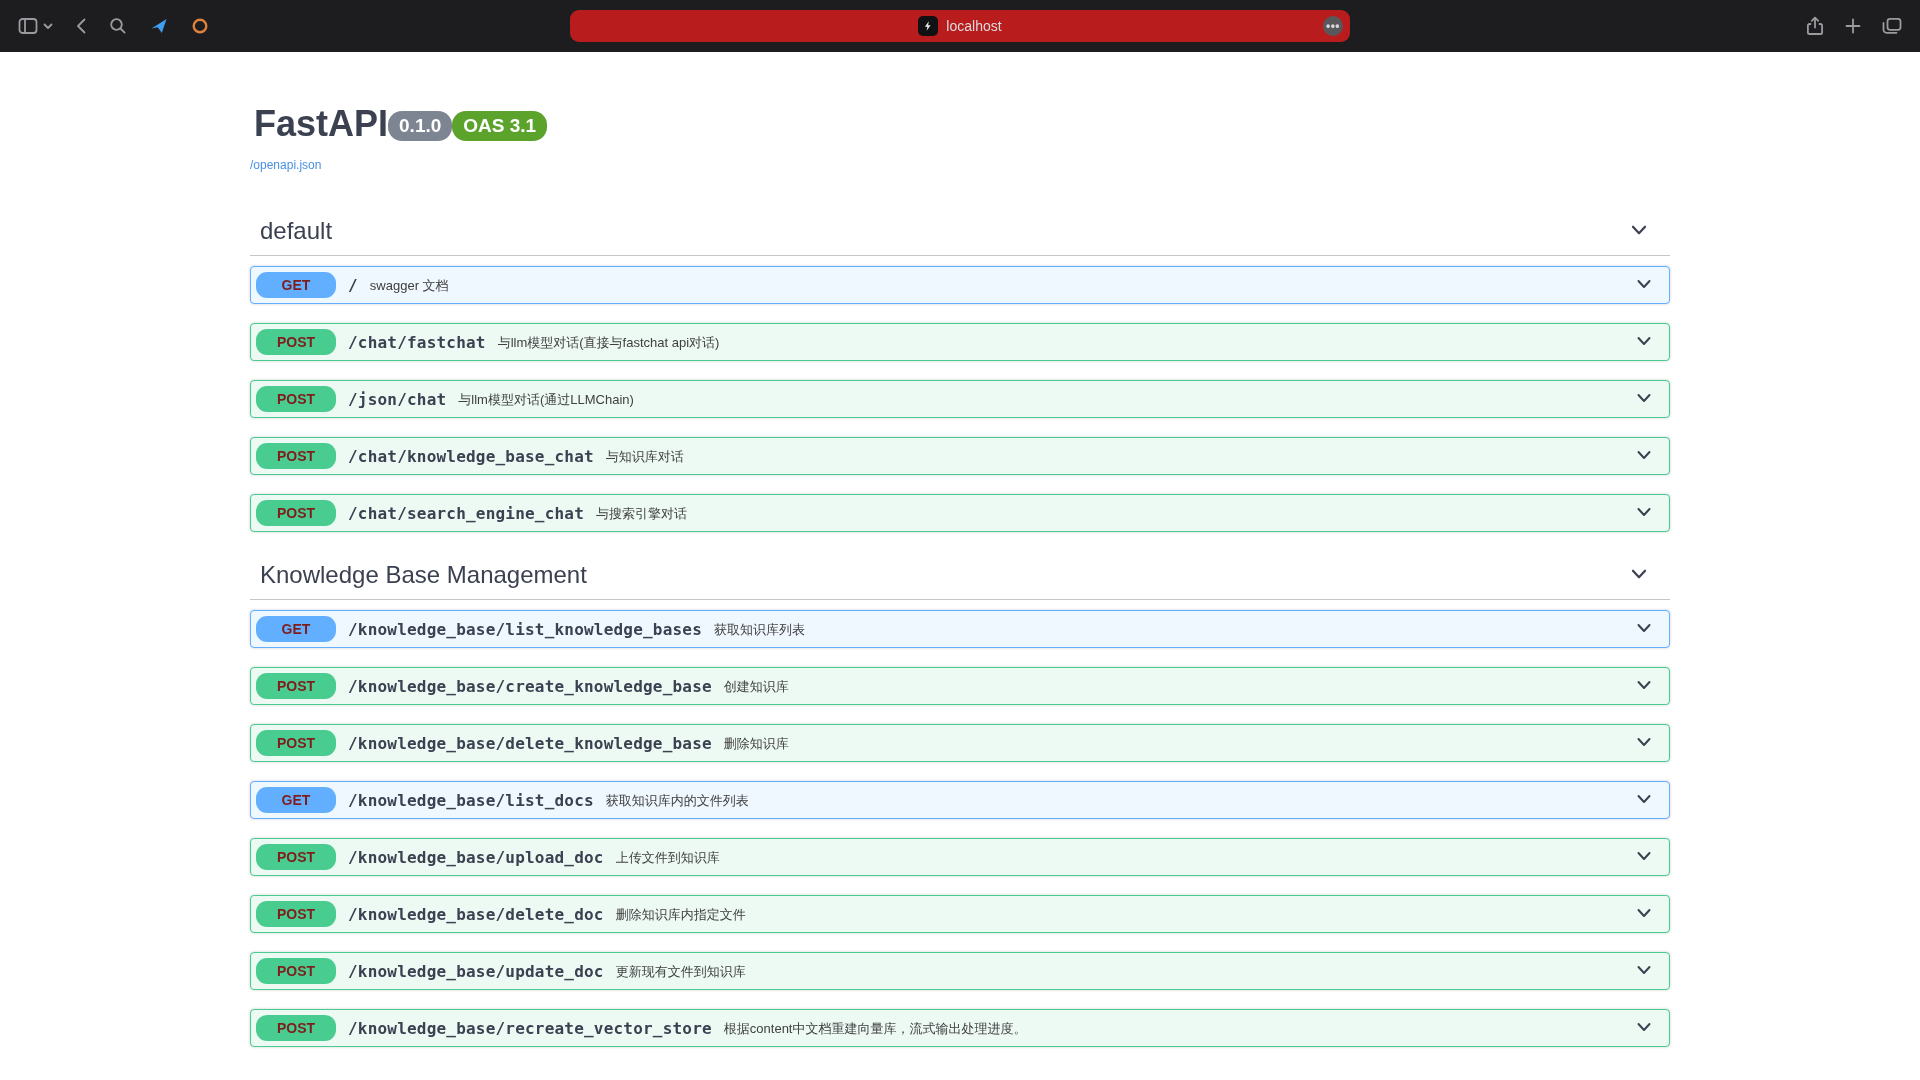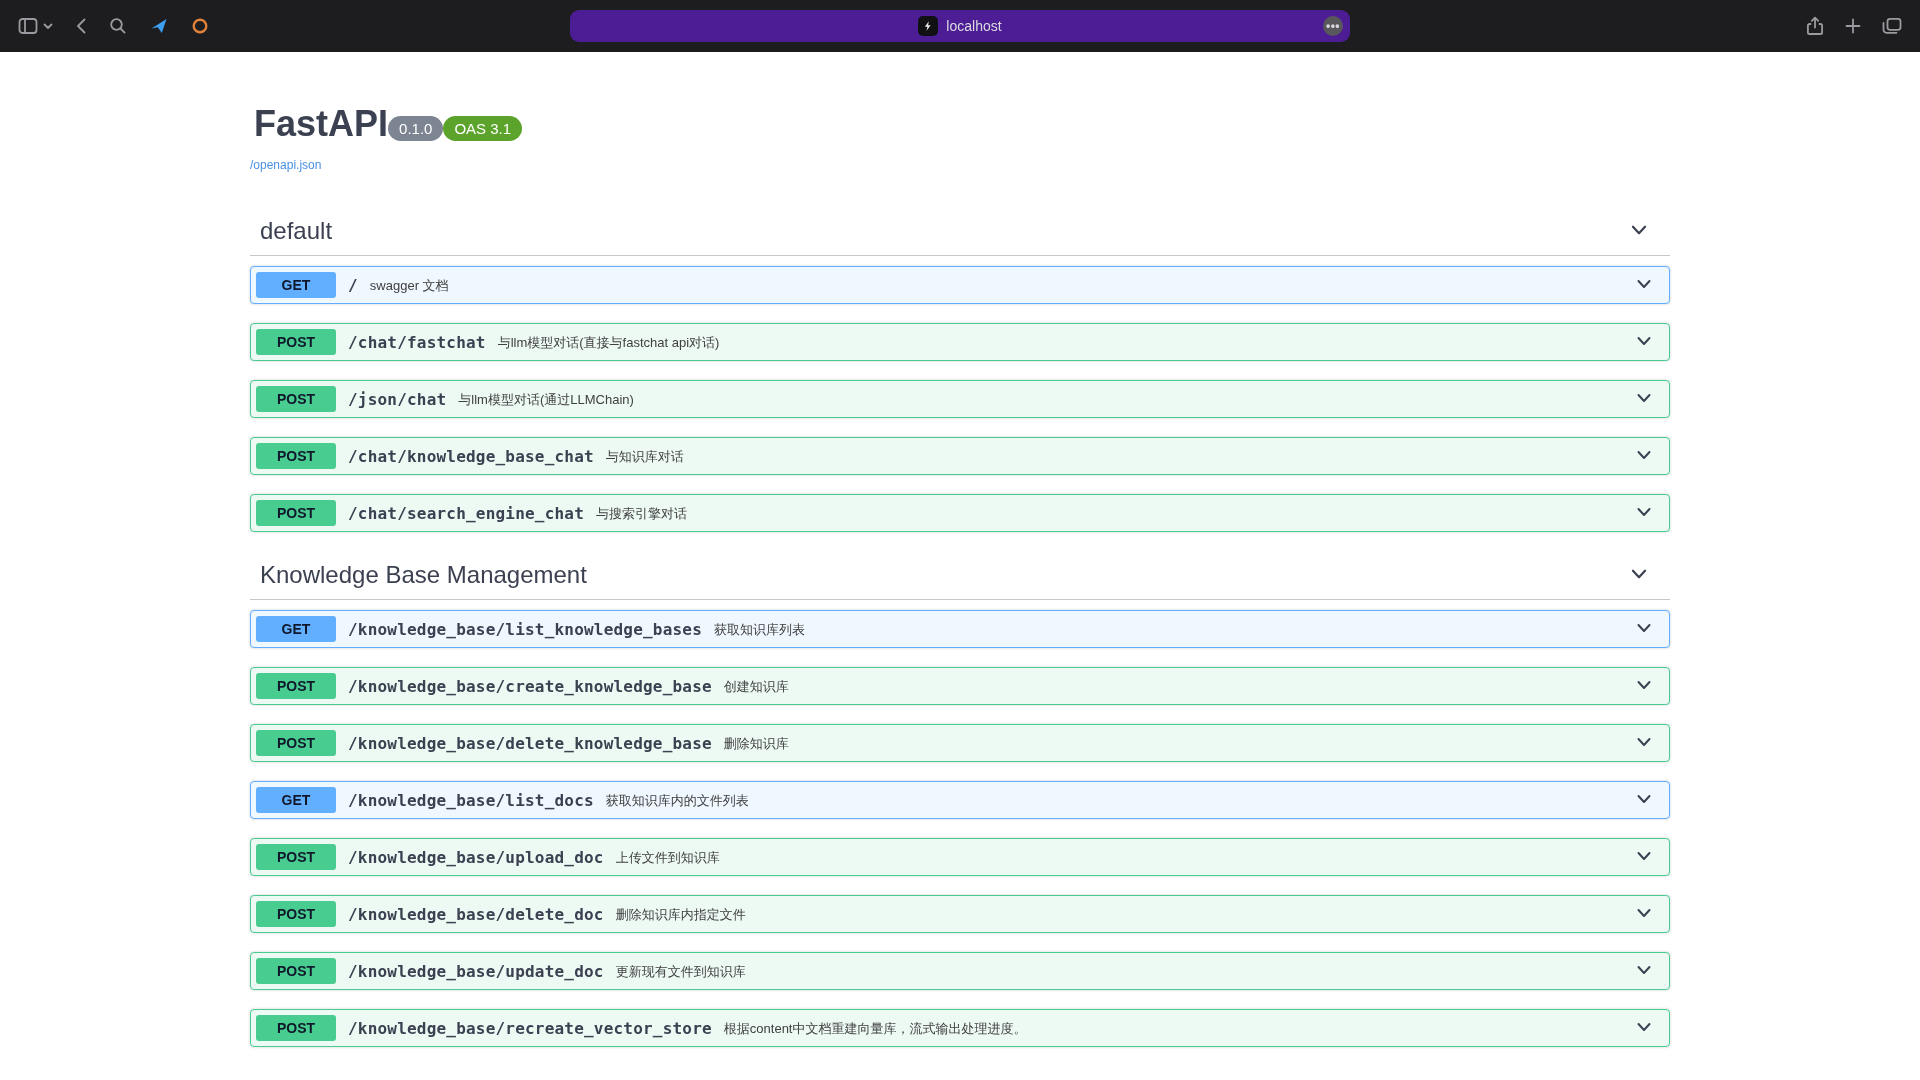--- a/index.html
+++ b/index.html
@@ -28,21 +28,21 @@
     display: flex; align-items: center; gap: 5px; cursor: pointer;
   }
   .tb-btn svg { display: block; }
   .icon-stroke { stroke: #9a9aa0; stroke-width: 1.8; fill: none; stroke-linecap: round; stroke-linejoin: round; }
 
   .url-bar {
     position: absolute;
     left: 50%; top: 50%;
     transform: translate(-50%, -50%);
     width: 780px; height: 32px;
-    background: #4c1d95;
+    background: #b91c1c;
     border-radius: 9px;
     display: flex; align-items: center; justify-content: center;
     cursor: text;
   }
   .url-site { display: flex; align-items: center; gap: 8px; }
   .favicon {
     width: 20px; height: 20px; border-radius: 5px;
     background: #111113;
     display: flex; align-items: center; justify-content: center;
   }
@@ -62,21 +62,21 @@
 
   .api-title {
     margin: 4px;
     font-size: 36px; font-weight: 700; color: #3b4151;
     display: flex; align-items: flex-end; 
     line-height: 1.2;
   }
   .badge {
     display: inline-block;
     color: #fff;
-    font-size: 15px; font-weight: 400;
+    font-size: 19px; font-weight: 700;
     padding: 4px 11px;
     border-radius: 14px;
     line-height: 1.15;
     position: relative; top: -4px;
   }
   .badge-version { background: var(--c-version_badge_bg, #7d8492); }
   .badge-oas { background: var(--c-oas_badge_bg, #5ba32b); }
   .spec-link {
     display: inline-block;
     margin-top: 9px;
@@ -111,22 +111,22 @@
   .opblock.get  { background: #eff7ff; border-color: var(--c-get, #61affe); }
   .opblock.post { background: #edfaf4; border-color: var(--c-post, #49cc90); }
   .opblock-summary {
     display: flex; align-items: center;
     padding: 5px;
     cursor: pointer;
   }
   .method {
     min-width: 80px; text-align: center;
     padding: 5px 0;
-    border-radius: 3px;
-    color: #0f172a; font-size: 14px; font-weight: 700;
+    border-radius: 11px;
+    color: #7f1d1d; font-size: 14px; font-weight: 700;
     font-family: "Liberation Sans", sans-serif;
   }
   .opblock.get  .method { background: var(--c-get, #61affe); }
   .opblock.post .method { background: var(--c-post, #49cc90); }
   .op-path {
     font-family: "DejaVu Sans Mono", monospace;
     font-size: 16px; font-weight: 700;
     color: #3b4151;
     padding: 0 12px 0 12px;
     letter-spacing: 0.2px;

